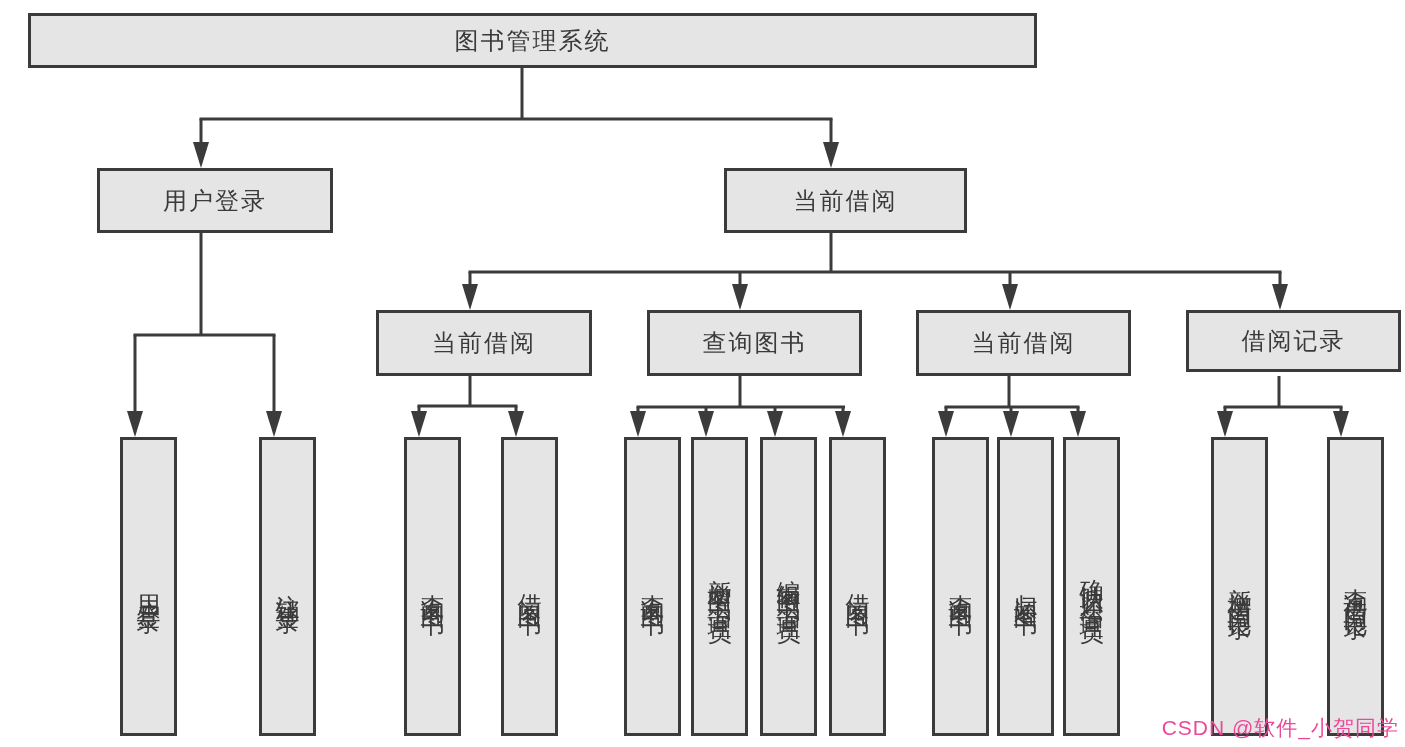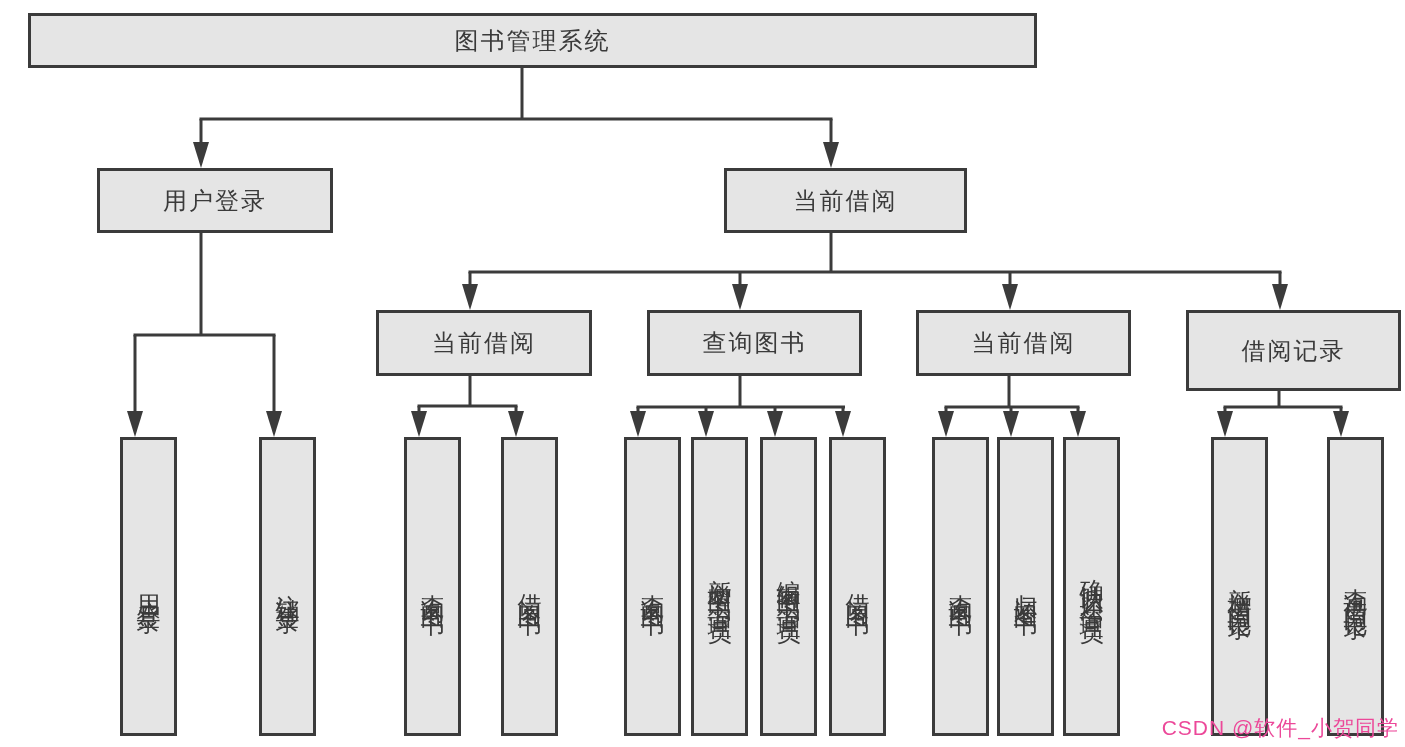--- a/index.html
+++ b/index.html
@@ -49,21 +49,21 @@
     line-height: 1;
     white-space: nowrap;
   }
   
   #node-root      { left: 14px;   top: 13px;  width: 1009px; height: 55px; }
   #node-login     { left: 83px;   top: 168px; width: 236px;  height: 65px; }
   #node-manage    { left: 710px;  top: 168px; width: 243px;  height: 65px; }
   #node-newbooks  { left: 362px;  top: 310px; width: 216px;  height: 66px; }
   #node-borrow    { left: 633px;  top: 310px; width: 215px;  height: 66px; }
   #node-current   { left: 902px;  top: 310px; width: 215px;  height: 66px; }
-  #node-records   { left: 1172px; top: 310px; width: 215px;  height: 81px; }
+  #node-records   { left: 1172px; top: 310px; width: 215px;  height: 62px; }
 
   .leaf { top: 437px; height: 299px; width: 57px; }
   #leaf-login-user    { left: 106px; }
   #leaf-login-logout  { left: 245px; }
   #leaf-nb-query      { left: 390px; }
   #leaf-nb-borrow     { left: 487px; }
   #leaf-b-query       { left: 610px; }
   #leaf-b-add         { left: 677px; }
   #leaf-b-edit        { left: 746px; }
   #leaf-b-borrow      { left: 815px; }

